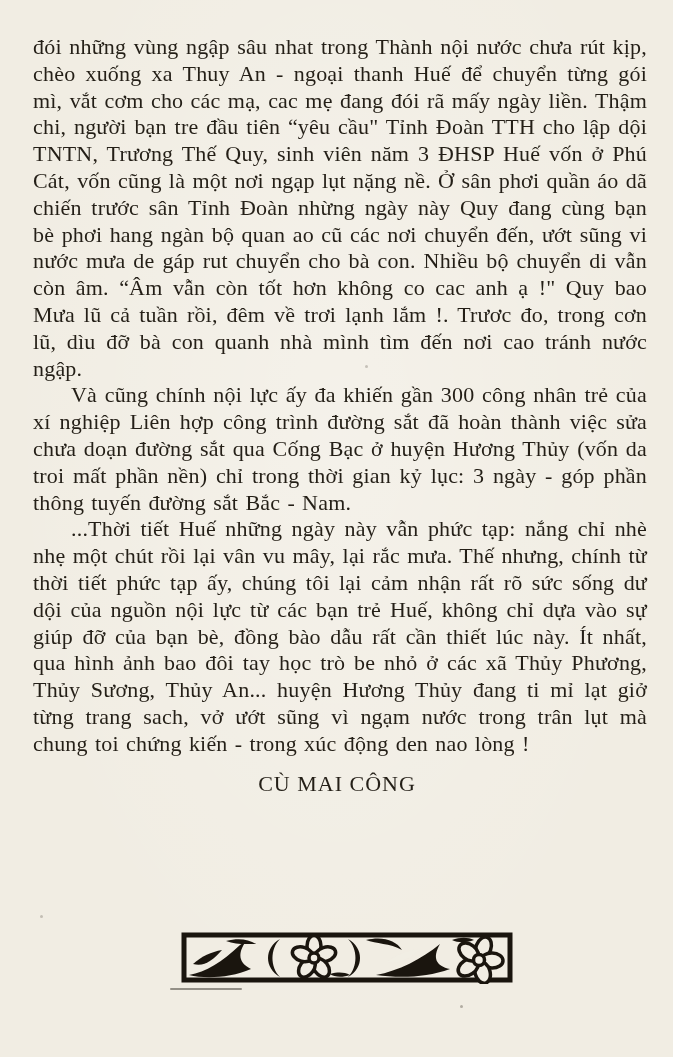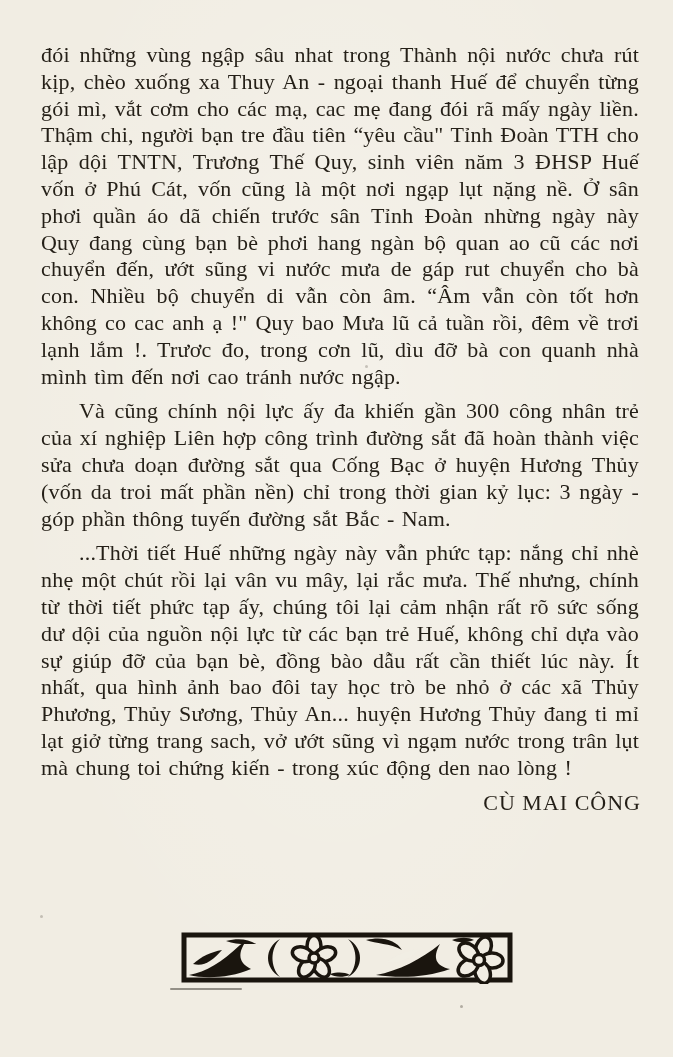--- a/index.html
+++ b/index.html
@@ -14,30 +14,30 @@
     background:var(--paper);
     background-image:radial-gradient(ellipse at 50% 40%, rgba(255,255,255,.25), rgba(0,0,0,0) 70%);
     color:var(--ink);
     font-family:"Liberation Serif","DejaVu Serif",serif;
     font-size:22px;
     line-height:26.8px;
     padding:34px 26px 0 33px;
     overflow:hidden;
   }
   .body-text p{
-    margin:8px;
+    margin:0;
     text-align:justify;
     letter-spacing:.2px;
     word-spacing:1.5px;
   }
   .body-text p.indent{text-indent:38px;}
   .signature{
-    text-align:right;
+    text-align:center;
     padding-right:6px;
-    margin-top:4px;
+    margin-top:13px;
     font-size:22px;
     letter-spacing:1px;
     white-space:nowrap;
   }
   .ornament-wrap{
     position:absolute;
     left:180px;
     top:932px;
     width:334px;
     height:52px;

